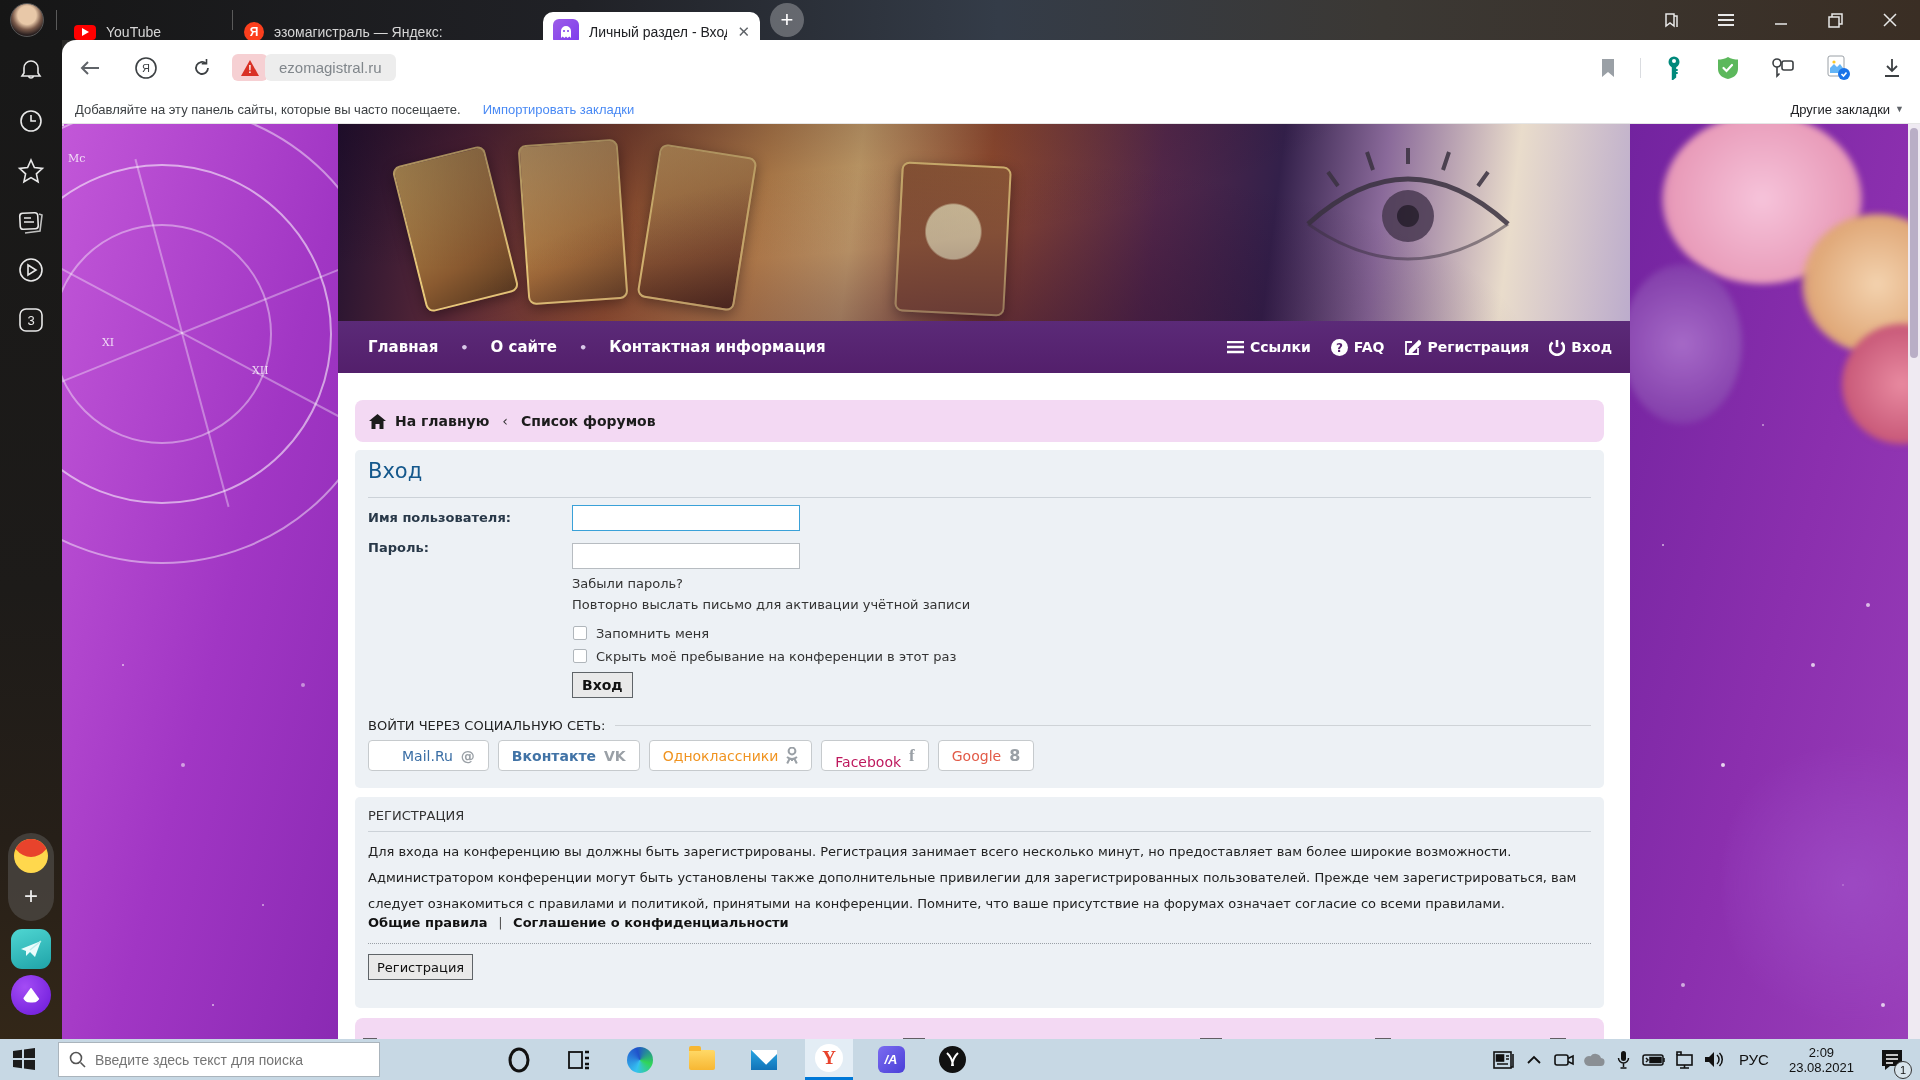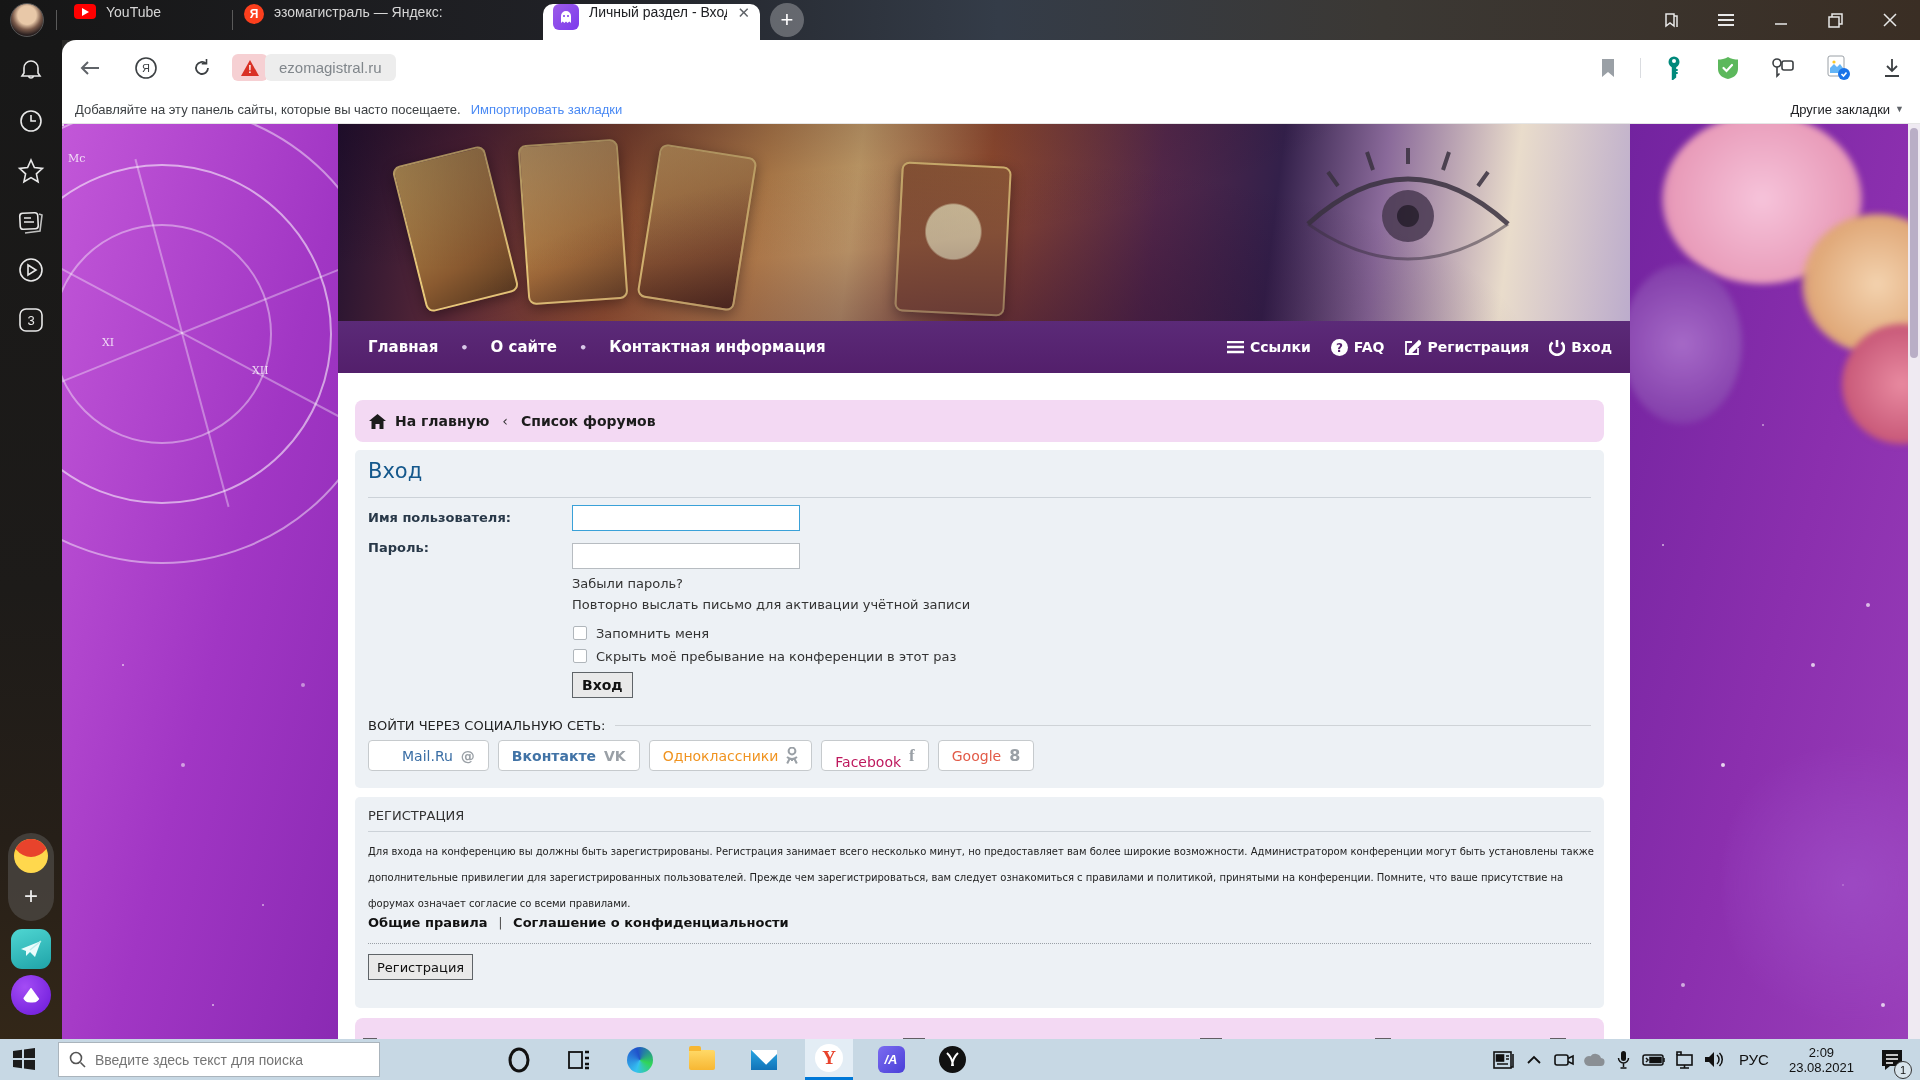--- a/index.html
+++ b/index.html
@@ -7,21 +7,21 @@
   body { font-family:"Liberation Sans", sans-serif; }
   #screen { position:relative; width:1920px; height:1080px; overflow:hidden; background:#1a1a1a; }
 
   
   .tabbar { position:absolute; left:0; top:0; width:1920px; height:40px;
     background:linear-gradient(90deg,#161616 0%,#202126 30%,#343c48 52%,#3b3834 72%,#3a2e24 100%); }
   .avatar { position:absolute; left:10px; top:3px; width:34px; height:34px; border-radius:50%;
     background:radial-gradient(circle at 50% 35%, #e8c8a8 0 35%, #7a5a4a 55%, #2a2020 75%);
     border:1px solid #555; }
   .tab-sep { position:absolute; top:10px; width:1px; height:20px; background:#5a5a5a; }
-  .tab { position:absolute; top:4px; height:40px; display:flex; color:#d6d6d6; font-size:14px; }
+  .tab { position:absolute; top:12px; height:40px; display:flex; align-items:center; color:#d6d6d6; font-size:14px; }
   .tab .favicon { flex:0 0 auto; margin-right:10px; }
   .yt-icon { width:22px; height:15px; background:#f00; border-radius:4px; position:relative; }
   .yt-icon::after { content:""; position:absolute; left:8px; top:3.5px; border-left:7px solid #fff;
     border-top:4px solid transparent; border-bottom:4px solid transparent; }
   .ya-fav { width:20px; height:20px; border-radius:50%; background:#fc3f1d; color:#fff; font-weight:bold;
     font-size:12px; display:flex; align-items:center; justify-content:center; }
   .tab.active { background:#fff; border-radius:10px 10px 0 0; color:#202124; padding:0 10px; }
   .ghost-fav { width:26px; height:26px; border-radius:6px; background:linear-gradient(135deg,#9d5ce8,#7c3aed);
     display:flex; align-items:center; justify-content:center; }
   .tab-close { margin-left:10px; color:#5f6368; font-size:15px; }
@@ -40,21 +40,21 @@
   .url-pill { position:absolute; left:203px; top:14px; height:27px; padding:0 14px; background:#ededed;
     border-radius:6px; display:flex; align-items:center; font-size:15px; color:#80868b; }
   .page-title { position:absolute; left:300px; right:420px; top:0; height:55px; display:flex;
     align-items:center; justify-content:center; font-size:15px; color:#202124; }
   .tb-sep { position:absolute; left:1578px; top:18px; width:1px; height:20px; background:#dadce0; }
 
   
   .bookmarksbar { position:absolute; left:62px; top:95px; width:1858px; height:29px; background:#fff;
     border-bottom:1px solid #e6e6e6; display:flex; align-items:center; font-size:13px; color:#3c4043; }
   .bm-hint { margin-left:13px; }
-  .bm-link { color:#4a8af4; margin-left:10px; }
+  .bm-link { color:#4a8af4; margin-left:22px; }
   .bm-other { position:absolute; right:16px; display:flex; align-items:center; gap:5px; color:#202124; }
   .bm-caret { font-size:9px; color:#5f6368; }
 
   
   .sidebar { position:absolute; left:0; top:40px; width:62px; height:999px;
     background:linear-gradient(180deg,#181818 0%,#1d1b19 55%,#261f18 80%,#332718 100%); }
   .sb-icon { position:absolute; left:0; width:62px; display:flex; align-items:center; justify-content:center; }
   .sb-pill { position:absolute; left:8px; top:793px; width:46px; height:88px; border-radius:23px;
     background:rgba(90,88,86,0.55); }
   .ymail-circle { position:absolute; left:14px; top:799px; width:34px; height:34px; border-radius:50%;
@@ -129,21 +129,21 @@
     font-size:13px; color:#222; }
   .social-head .line { flex:1; height:1px; background:#cfd3d7; }
   .social-row { position:absolute; left:13px; top:290px; display:flex; gap:9px; }
   .social-btn { height:31px; background:#fff; border:1px solid #c6cacd; border-radius:4px; display:flex;
     align-items:center; gap:8px; padding:0 13px; font-size:14px; }
   .icon-gray { color:#9aa0a6; font-weight:bold; font-size:14px; }
   .sb-mail { color:#3a6ea5;margin-left:20px; } .sb-vk { color:#4173a6;font-weight:bold; } .sb-ok { color:#f0931f; }
   .sb-fb { color:#be185d;margin-top:12px; } .sb-gg { color:#e25a47; }
 
   .reg-title { position:absolute; left:13px; top:11px; font-size:13px; color:#333; }
-  .reg-body { position:absolute; left:13px; top:42px; width:1230px; font-size:10px; line-height:26px; color:#222; }
+  .reg-body { position:absolute; left:13px; top:42px; width:1230px; font-size:13px; line-height:26px; color:#222; }
   .reg-links { position:absolute; left:13px; top:118px; font-size:13px; font-weight:bold; color:#111; }
   .reg-links .sep { font-weight:normal; color:#555; padding:0 6px; }
   .dotted-hr { position:absolute; left:13px; right:13px; top:146px; border-top:1px dotted #9aa0a6; }
   .btn-register { position:absolute; left:13px; top:157px; height:26px; padding:0 8px; font-size:13px; }
 
   .pinkbar-bottom { width:1249px; height:40px; background:#f3d9f3; border-radius:8px; margin-top:10px; position:relative; }
   .pb-mark { position:absolute; top:20px; height:5px; background:#333; opacity:0.75; }
 
   .scrollbar { position:absolute; right:0; top:124px; width:12px; height:915px; background:#efeaf2; }
   .scroll-thumb { position:absolute; left:2px; top:4px; width:8px; height:230px; background:#b9aec6; border-radius:4px; }

